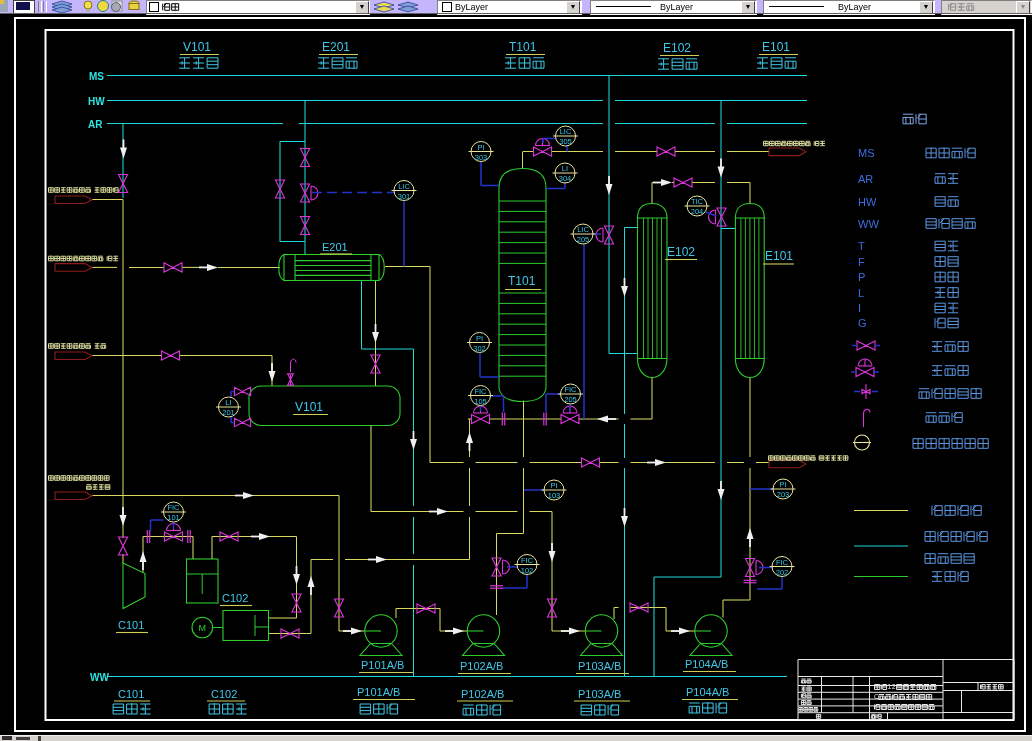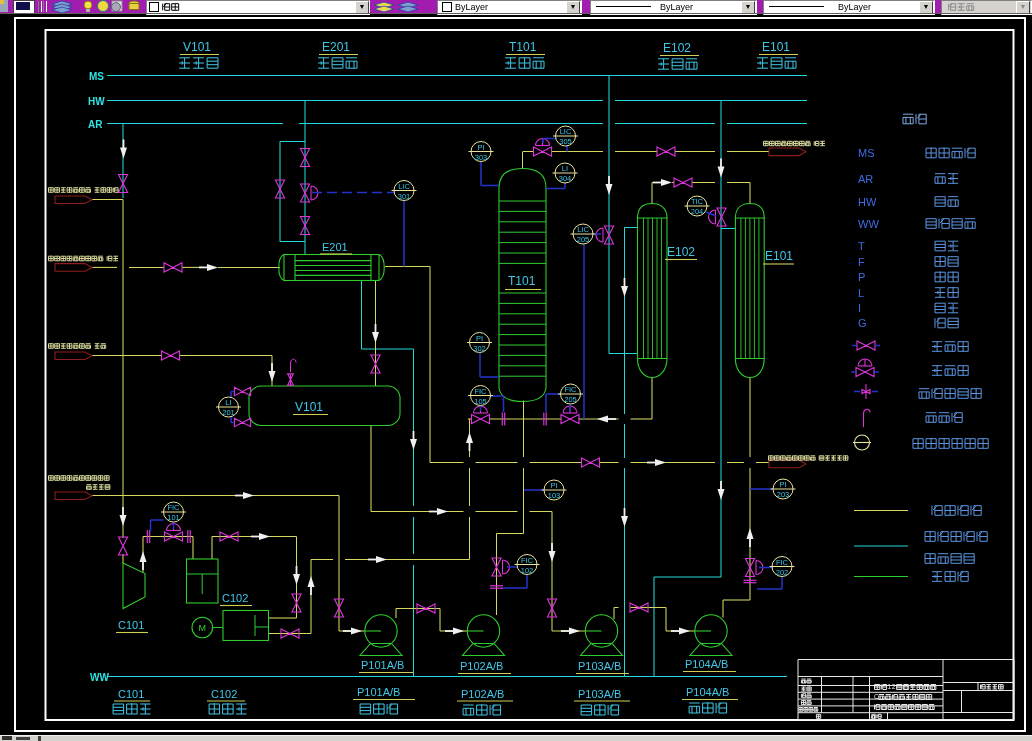--- a/index.html
+++ b/index.html
@@ -717,21 +717,21 @@
 <path d="M928.9,704.5H934.2 M928.9,706.1H934.2V709.5H928.9Z M930.4,706.1V709.5 M932.8,706.1V709.5" stroke="#e8e8e8" stroke-width="1.0" fill="none"></path>
 <path d="M980.5,684.6V689.0 M981.8,684.6H985.2V689.0H981.8Z M981.8,686.8H985.2 M982.8,684.6L980.9,686.6" stroke="#e8e8e8" stroke-width="1.0" fill="none"></path>
 <path d="M986.5,684.6H991.2 M986.5,686.8H991.2 M986.5,689.0H991.2 M988.8,684.6V689.0 M987.8,686.0V687.5" stroke="#e8e8e8" stroke-width="1.0" fill="none"></path>
 <path d="M992.5,684.6H997.2 M992.5,686.8H997.2 M992.5,689.0H997.2 M994.8,684.6V689.0 M993.8,686.0V687.5" stroke="#e8e8e8" stroke-width="1.0" fill="none"></path>
 <path d="M998.5,684.6H1003.2V689.0H998.5Z M1000.8,684.2V689.0 M998.5,686.8H1003.2" stroke="#e8e8e8" stroke-width="1.0" fill="none"></path>
 <path d="M816.4,714.3H820.7V718.3H816.4Z M816.4,716.3H820.7 M818.6,714.3V718.3" stroke="#e8e8e8" stroke-width="1.0" fill="none"></path>
 <path d="M871.4,714.3H875.7 M871.4,715.6H875.7V718.3H871.4Z M872.6,715.6V718.3 M874.5,715.6V718.3" stroke="#e8e8e8" stroke-width="1.0" fill="none"></path>
 <path d="M876.9,714.3V718.3 M878.1,714.3H881.2V718.3H878.1Z M878.1,716.3H881.2 M879.1,714.3L877.4,716.1" stroke="#e8e8e8" stroke-width="1.0" fill="none"></path>
 </svg>
 
-<div style="position:absolute;left:0;top:0;width:1032px;height:14px;background:#a21caf;">
+<div style="position:absolute;left:0;top:0;width:1032px;height:14px;background:#c4b5fd;">
  <div style="position:absolute;left:0;top:0;width:8px;height:12px;background:#9aa7b8"></div>
  <div style="position:absolute;left:1;top:1;width:4px;height:4px;background:#e0c040"></div>
  <div style="position:absolute;left:13px;top:0px;width:20px;height:12px;background:#fff;border:1px solid #404040"></div>
  <div style="position:absolute;left:16px;top:2px;width:14px;height:8px;background:#10104a"></div>
  <div style="position:absolute;left:38px;top:1px;width:2px;height:11px;border-left:1px solid #808080;border-right:1px solid #fff"></div>
  <div style="position:absolute;left:43px;top:1px;width:2px;height:11px;border-left:1px solid #808080;border-right:1px solid #fff"></div>
  <svg style="position:absolute;left:0;top:0" width="430" height="14">
   <g stroke="#27409a" fill="#7f9fd4" stroke-width="0.8">
    <polygon points="62,1 72,4 62,8 52,4"></polygon>
         <polygon points="62,4 72,7 62,11 52,7"></polygon>

